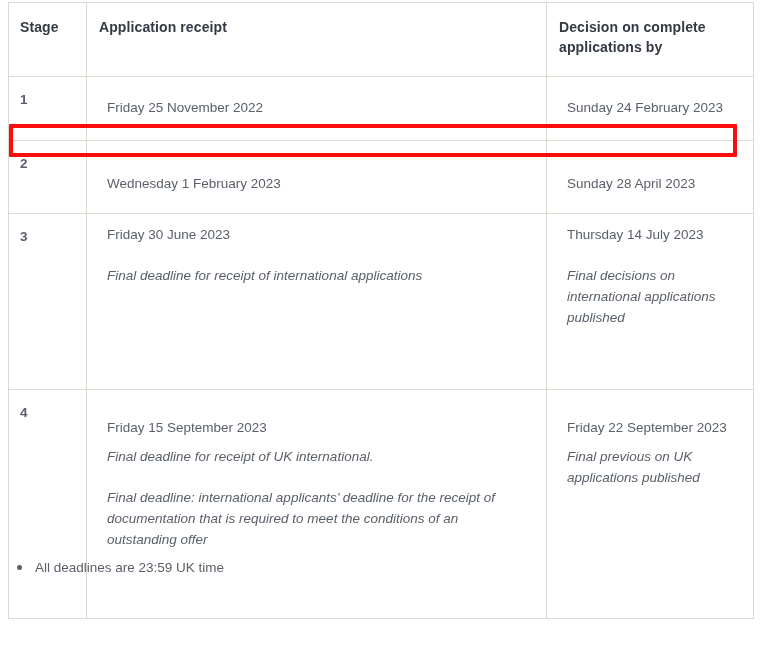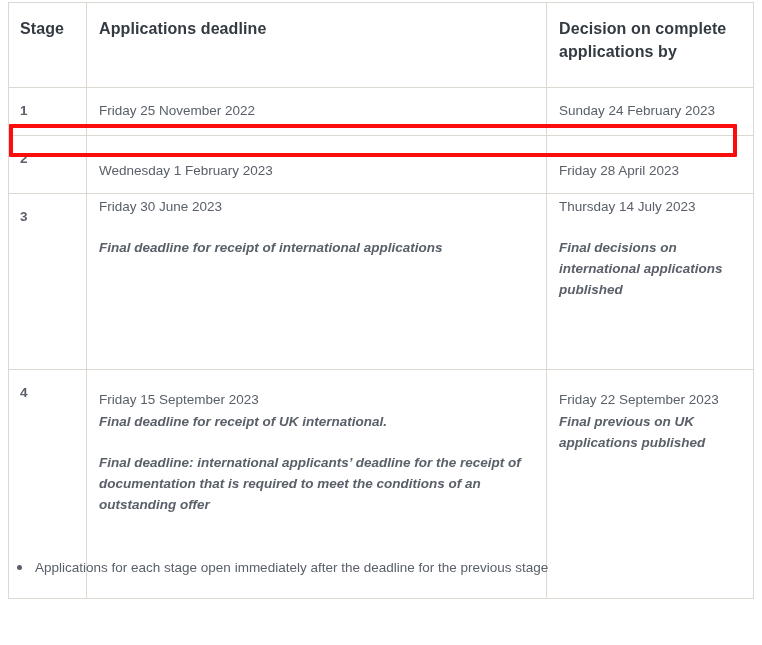--- a/index.html
+++ b/index.html
@@ -40,50 +40,49 @@
 
   .deadline-table th,
   .deadline-table td {
     border: 1px solid #ddd8d2;
     vertical-align: top;
     padding: 12px 12px 12px 12px;
     text-align: left;
   }
 
   .deadline-table thead th {
-    font-size: 16px;
+    font-size: 14px;
     font-weight: bold;
     color: #333a42;
     line-height: 1.45;
     padding-top: 14px;
-    padding-bottom: 24px;
+    padding-bottom: 18px;
     letter-spacing: 0.1px;
   }
   .deadline-table thead th.th-stage { padding-left: 11px; }
 
   .deadline-table tbody td {
     font-size: 13.5px;
     color: #5a6069;
     line-height: 1.55;
   }
 
   .cell-stage {
     font-weight: bold;
     color: #2f3640;
     font-size: 12.5px;
     padding-left: 11px !important;
     padding-top: 13px !important;
   }
 
   .cell-text p {
-    margin: 0;
+    margin: 8px;
   }
   .cell-text p.note {
     font-style: italic;
-    font-weight: bold;
   }
   .cell-text p.gap-above {
     margin-top: 20px;
   }
   .cell-text p.tight {
     margin-top: 1px;
   }
 
   
   tr.row-1 td { height: 20px; padding-top: 13px; padding-bottom: 13px; }
@@ -140,21 +139,21 @@
 
   <table class="deadline-table">
     <colgroup>
       <col class="c-stage">
       <col class="c-app">
       <col class="c-dec">
     </colgroup>
     <thead>
       <tr>
         <th class="th-stage">Stage</th>
-        <th>Applications deadline</th>
+        <th>Application receipt</th>
         <th>Decision on complete applications by</th>
       </tr>
     </thead>
     <tbody>
 
       <tr class="row-1">
         <td class="cell-stage">1</td>
         <td class="cell-text">
           <p>Friday 25 November 2022</p>
         </td>
@@ -162,21 +161,21 @@
           <p>Sunday 24 February 2023</p>
         </td>
       </tr>
 
       <tr class="row-2">
         <td class="cell-stage">2</td>
         <td class="cell-text">
           <p>Wednesday 1 February 2023</p>
         </td>
         <td class="cell-text">
-          <p>Friday 28 April 2023</p>
+          <p>Sunday 28 April 2023</p>
         </td>
       </tr>
 
       <tr class="row-3">
         <td class="cell-stage">3</td>
         <td class="cell-text">
           <p>Friday 30 June 2023</p>
           <p class="note gap-above">Final deadline for receipt of international applications</p>
         </td>
         <td class="cell-text">
@@ -199,17 +198,17 @@
       </tr>
 
     </tbody>
   </table>
 
   <div class="highlight-box"></div>
 
   <ul class="notes">
     <li>
       <span class="bullet"></span>
-      <span>Applications for each stage open immediately after the deadline for the previous stage</span>
+      <span>All deadlines are 23:59 UK time</span>
     </li>
   </ul>
 
 </div>
 
 </body></html>

